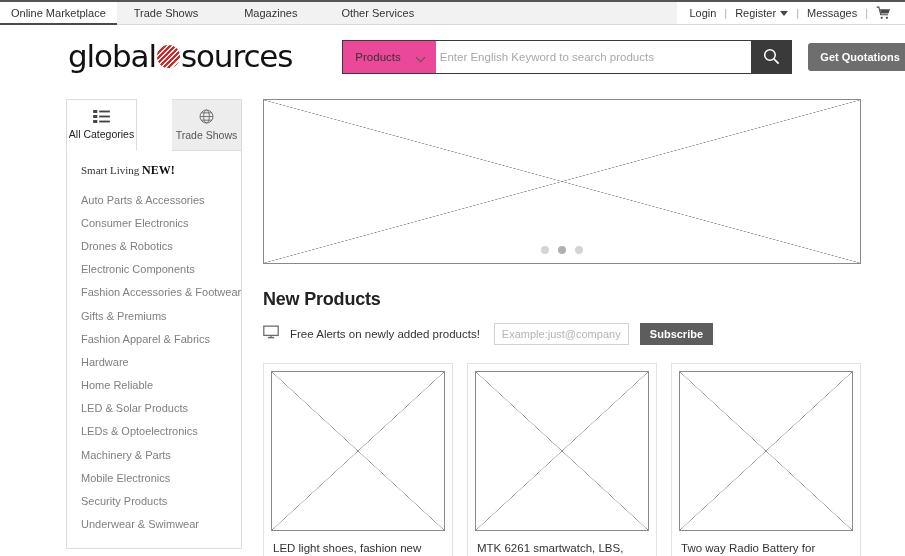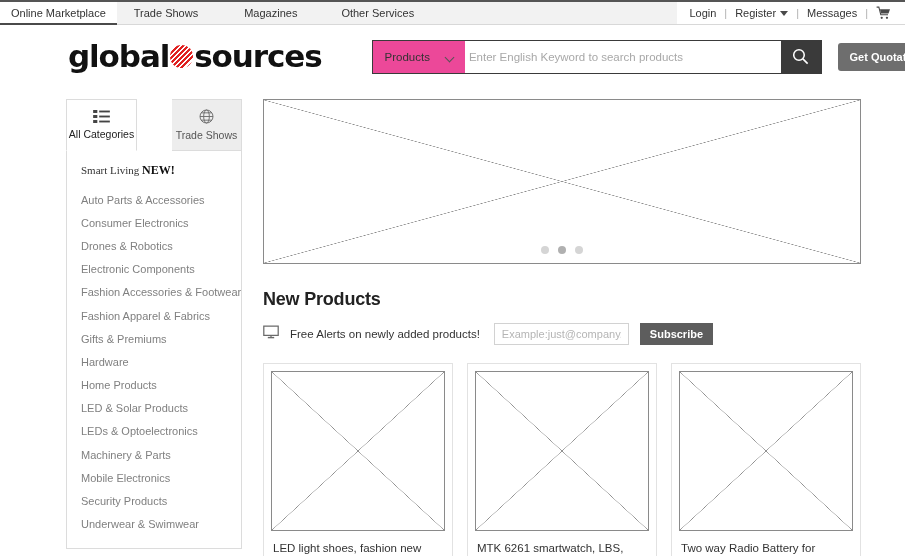--- a/index.html
+++ b/index.html
@@ -90,21 +90,21 @@
   }
   .logo { user-select: none; }
   .logo-row {
     display: flex;
     align-items: center;
     line-height: 1;
   }
   .logo-word {
     font-family: "DejaVu Sans", sans-serif;
     font-size: 31px;
-    font-weight: bold;
+    font-weight: normal;
     color: #111;
     letter-spacing: -1.1px;
   }
   .logo-dot {
     width: 23px; height: 23px;
     border-radius: 50%;
     margin: 0 1px 0 1px;
     background-image: repeating-linear-gradient(
       -45deg, #e02020 0 2px, #ffffff 2px 3.6px);
     flex: none;
@@ -439,24 +439,24 @@
     <div class="cat-list">
       <div class="cat-item smart">
         <span>Smart Living</span>
         <b>NEW!</b>
       </div>
       <div class="cat-item">Auto Parts &amp; Accessories</div>
       <div class="cat-item">Consumer Electronics</div>
       <div class="cat-item">Drones &amp; Robotics</div>
       <div class="cat-item">Electronic Components</div>
       <div class="cat-item">Fashion Accessories &amp; Footwear</div>
+      <div class="cat-item">Gifts &amp; Premiums</div>
       <div class="cat-item">Fashion Apparel &amp; Fabrics</div>
-      <div class="cat-item">Gifts &amp; Premiums</div>
       <div class="cat-item">Hardware</div>
-      <div class="cat-item">Home Products</div>
+      <div class="cat-item">Home Reliable</div>
       <div class="cat-item">LED &amp; Solar Products</div>
       <div class="cat-item">LEDs &amp; Optoelectronics</div>
       <div class="cat-item">Machinery &amp; Parts</div>
       <div class="cat-item">Mobile Electronics</div>
       <div class="cat-item">Security Products</div>
       <div class="cat-item">Underwear &amp; Swimwear</div>
     </div>
   </div>
 
   <div class="main">

